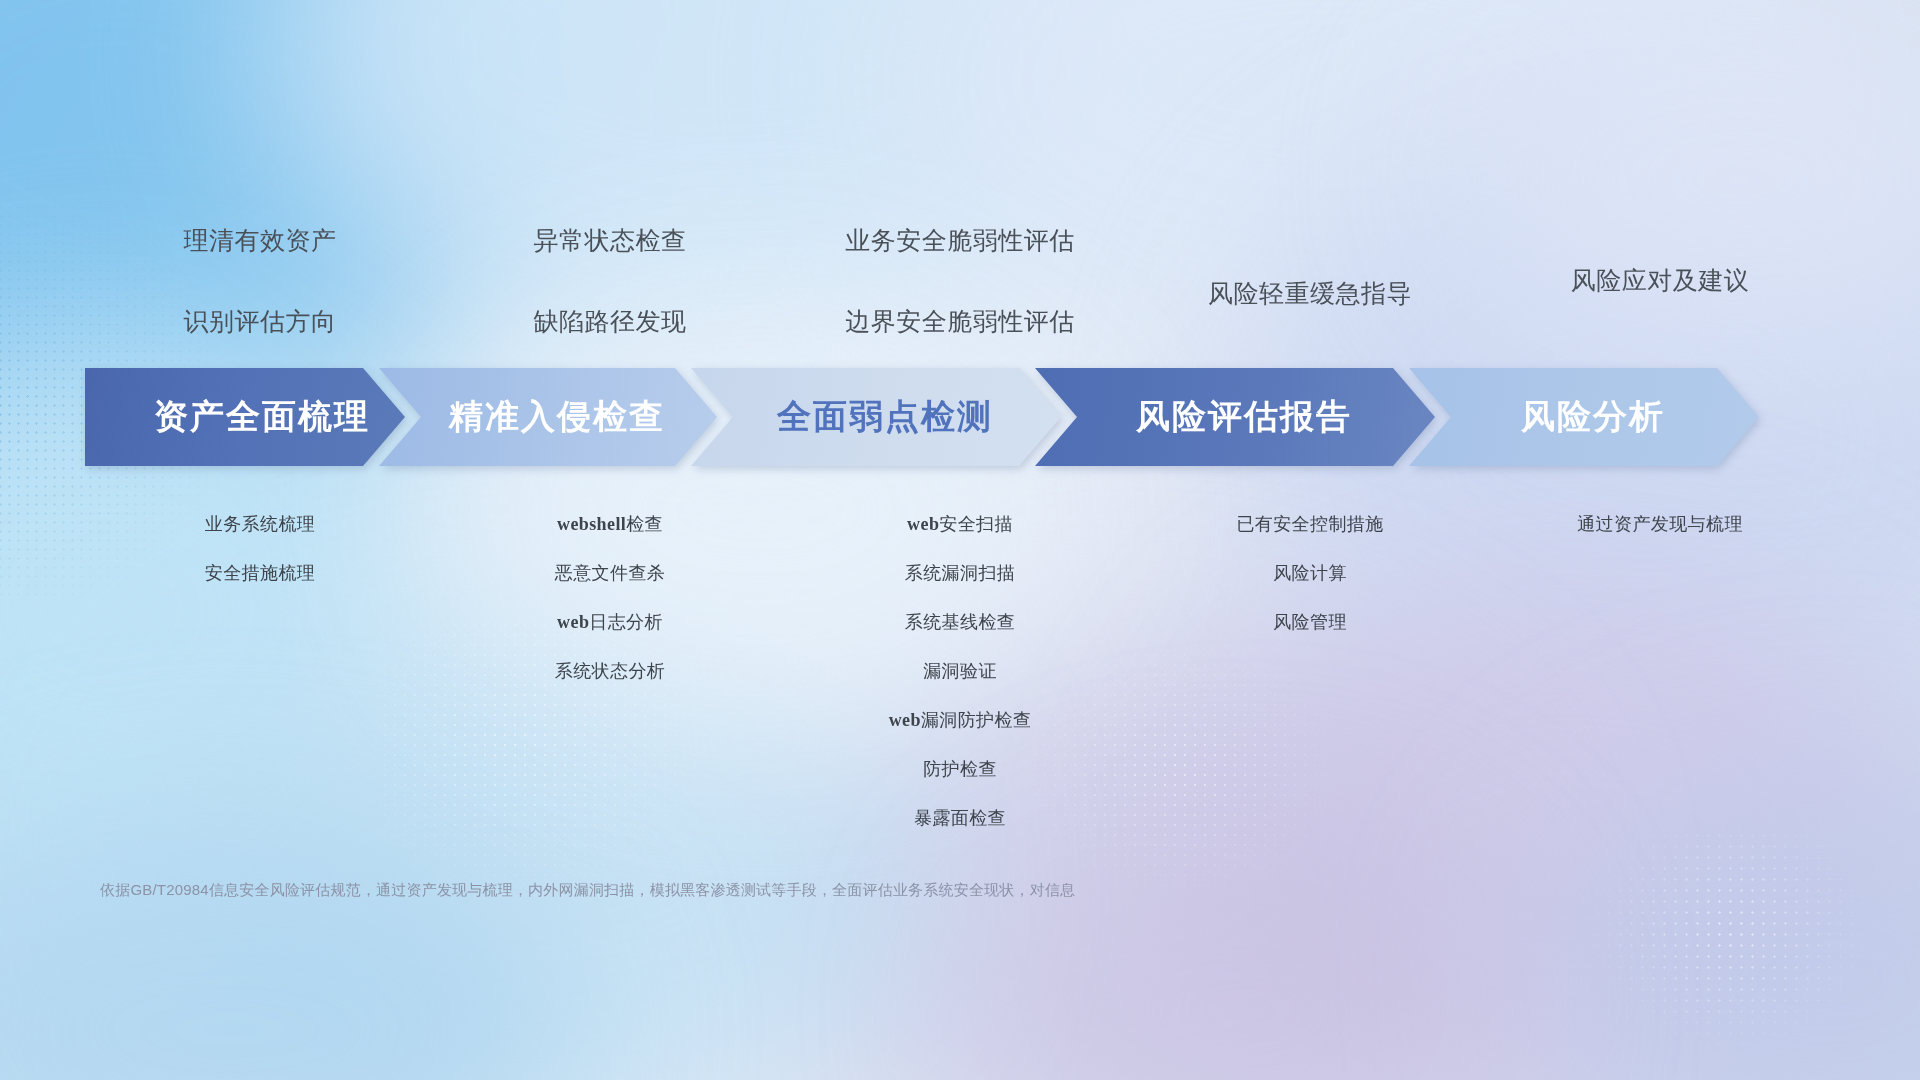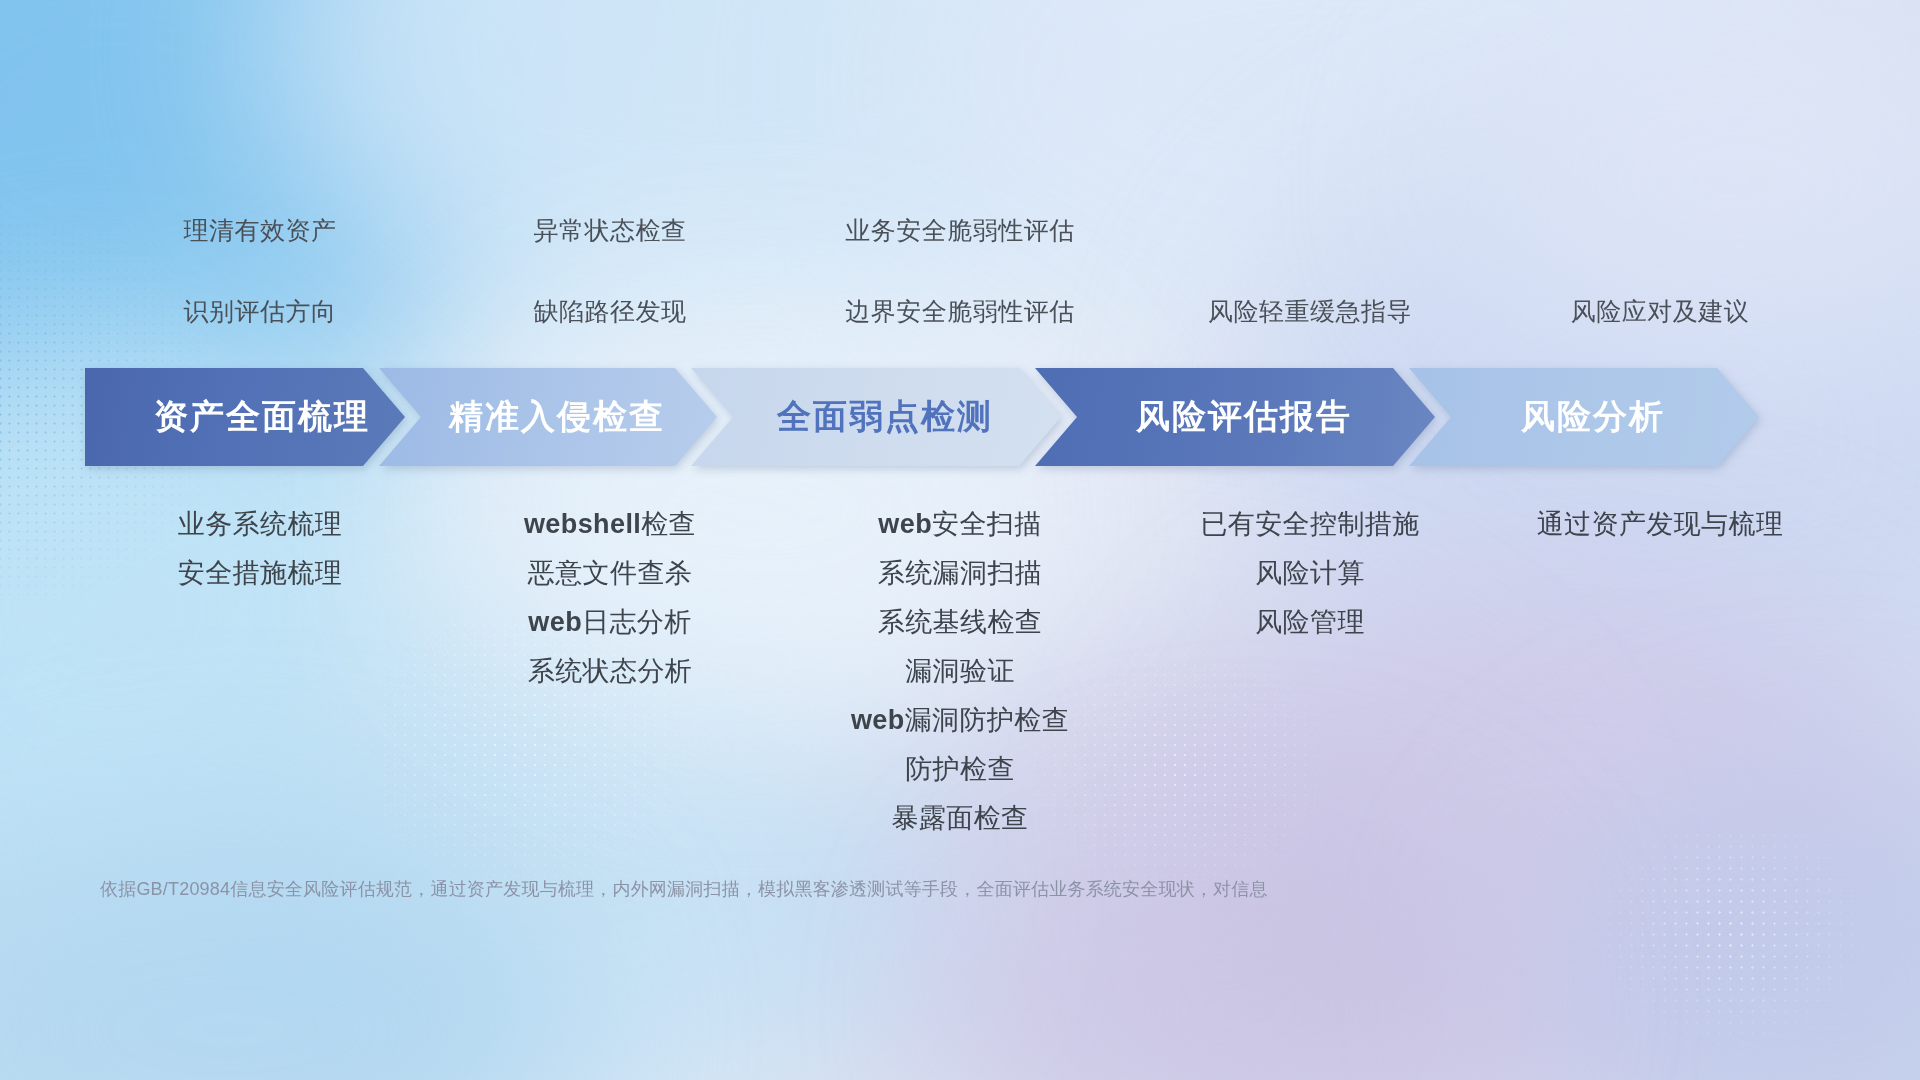--- a/index.html
+++ b/index.html
@@ -81,21 +81,21 @@
   }
   .col {
     flex: 1 1 0;
     display: flex;
     flex-direction: column;
     align-items: center;
   }
 
   
   #top-row { top: 225px; height: 110px; }
-  #top-row .col { justify-content: flex-end; gap: 33px; }
+  #top-row .col { justify-content: center; gap: 33px; }
 
   .tag {
     font-size: 25px;
     line-height: 48px;
     color: #4a5058;
     letter-spacing: .5px;
     white-space: nowrap;
     font-weight: 400;
   }
   .col.centered-single { justify-content: center; padding-top: 26px; }
@@ -143,35 +143,36 @@
   .arrow.a2 { width: 338px; }
   .arrow.a3 { width: 370px; }
   .arrow.a4 { width: 350px; }
   .arrow.a5 { width: 400px; }
 
   
   #bottom-row { top: 500px; }
   #bottom-row .col { justify-content: flex-start; }
 
   .item {
-    font-size: 27px;
+    font-size: 18px;
     line-height: 49px;
     color: #3e444c;
     white-space: nowrap;
     letter-spacing: .4px;
+    font-family: Liberation Serif, serif;
   }
   .item .en { font-weight: bold; margin-top: 20px; }
 
   
   #footer {
     position: absolute;
     left: 100px;
     top: 873px;
     width: 1540px;
-    font-size: 18px;
+    font-size: 15px;
     line-height: 33px;
     color: #8c93a6;
     letter-spacing: .2px;
   }
 </style>
 </head>
 <body>
 
 <div id="stage">
 

